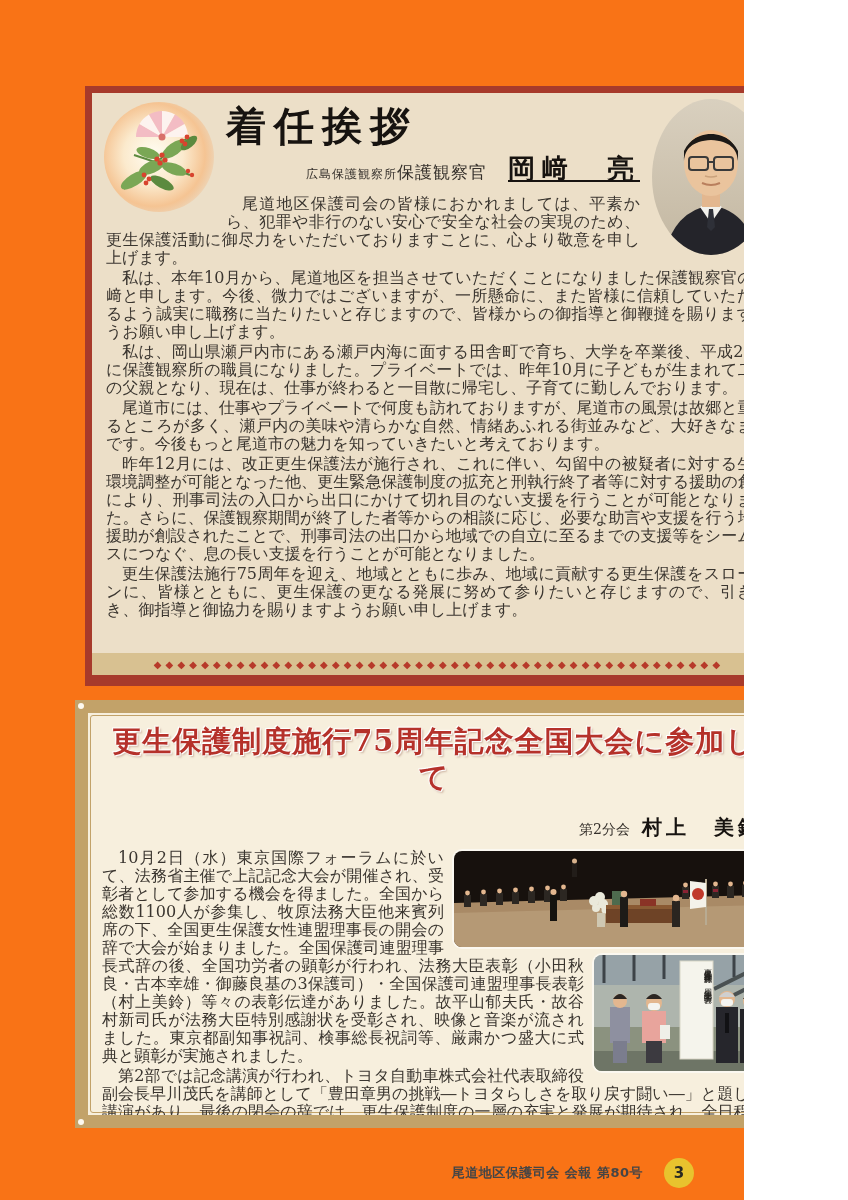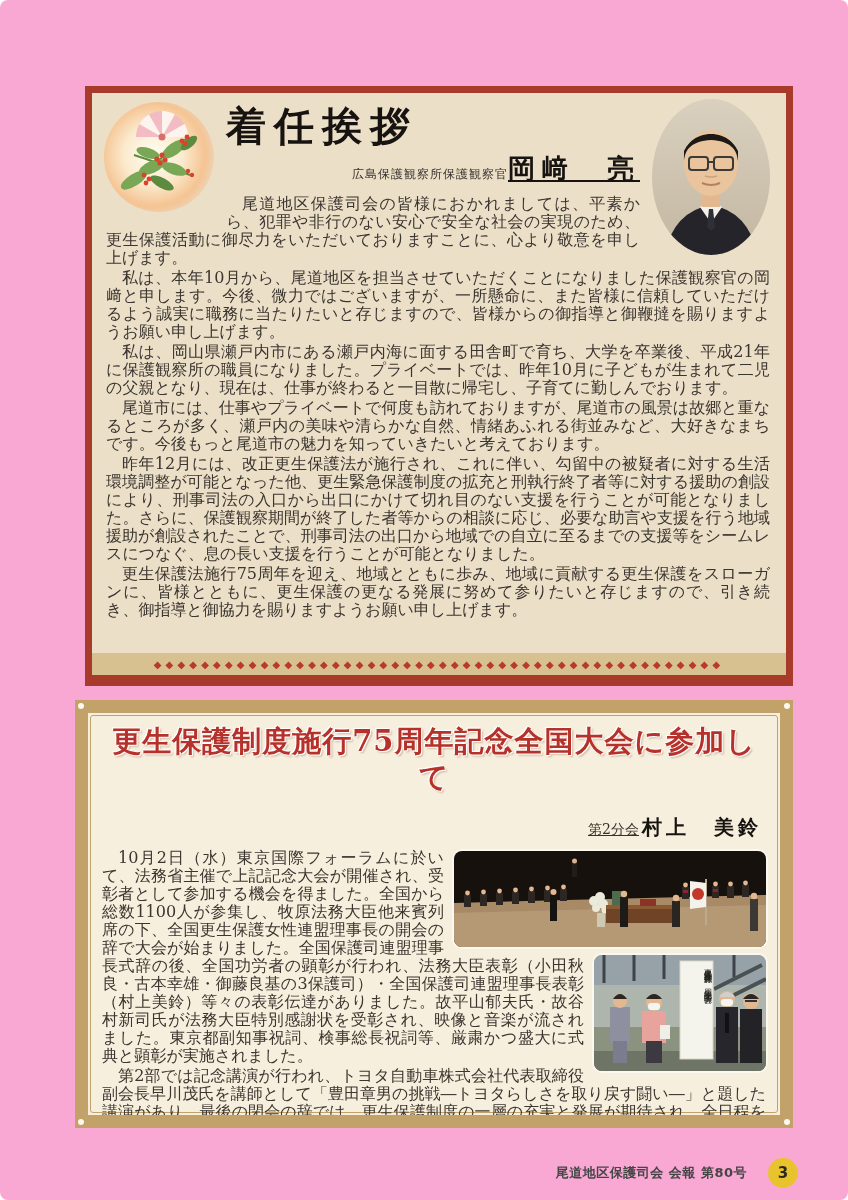--- a/index.html
+++ b/index.html
@@ -1,33 +1,33 @@
 <!DOCTYPE html>
 <html lang="ja"><head>
 <meta charset="utf-8">
 <style>
   html,body{margin:0;padding:0;}
   body{width:848px;height:1200px;background:#ffffff;
        font-family:"DejaVu Serif","Liberation Serif",serif;color:#35302b;}
-  .page{position:relative;width:848px;height:1200px;overflow:hidden;background:#f9a8d4;border-radius:8px;}
+  .page{position:relative;width:744px;height:1200px;overflow:hidden;background:#f97316;}
 
   
   .greeting{position:absolute;left:85px;top:86px;width:708px;height:600px;
             box-sizing:border-box;background:#ecdfc8;
             border:7px solid #a73a2b;border-bottom:11px solid #a73a2b;overflow:hidden;}
   .greeting-inner{position:absolute;left:0;top:0;right:0;bottom:22px;
                   padding:6px 16px 0 14px;overflow:hidden;}
   .flower{float:left;width:112px;height:118px;margin:-2px 10px 2px -2px;}
   .portrait{float:right;width:118px;height:156px;margin:0 0 8px 12px;
             border-radius:50%/50%;overflow:hidden;}
   .greeting h1{margin:4px 0 2px 0;font-size:40px;font-weight:bold;color:#171310;
                letter-spacing:8px;line-height:1.15;}
   .byline{ text-align:right;padding-right:6px;margin:2px 0 8px 0;white-space:nowrap;}
   .byline .affil{font-size:12px;letter-spacing:1px;}
-  .byline .role{font-size:12px;letter-spacing:1px;margin-right:0;}
+  .byline .role{font-size:17px;letter-spacing:1px;margin-right:21px;}
   .byline .big-name{font-size:27px;font-weight:bold;letter-spacing:6px;color:#171310;text-decoration:underline;}
   .greeting p, .report p{margin:0 0 2px 0;font-size:16px;line-height:18px;
                text-align:justify;text-indent:1em;color:#3a352f;}
   .diamond-strip{position:absolute;left:0;right:0;bottom:0;height:22px;background:#d8c191;
                  text-align:center;overflow:hidden;white-space:nowrap;}
   .diamond-strip span{font-size:10px;line-height:22px;letter-spacing:4.2px;color:#b73a2a;
                  font-family:"DejaVu Sans","Liberation Sans",sans-serif;}
 
   
   .report{position:absolute;left:75px;top:700px;width:718px;height:428px;
@@ -35,21 +35,21 @@
   .report .inner-line{position:absolute;inset:2px;border:1.5px solid #c2a269;
           border-radius:3px;pointer-events:none;}
   .report .dot{position:absolute;width:6px;height:6px;background:#fdf9f0;border-radius:50%;}
   .dot.tl{top:-10px;left:-10px;} .dot.tr{top:-10px;right:-10px;}
   .dot.bl{bottom:-10px;left:-10px;} .dot.br{bottom:-10px;right:-10px;}
   .report-content{position:absolute;inset:0;padding:8px 14px 6px 14px;overflow:hidden;}
   .report h2{margin:2px 0 18px 0;text-align:center;font-size:29px;font-weight:bold;
              color:#b5312a;letter-spacing:1px;line-height:1.25;
              text-shadow:0 0 3px #fff,1px 1px 0 #fff,-1px -1px 0 #fff,2px 2px 2px rgba(120,60,40,.35);}
   .report-byline{text-align:right;margin:0 4px 8px 0;white-space:nowrap;}
-  .report-byline .branch{font-size:14px;margin-right:3px;text-decoration:underline;}
+  .report-byline .branch{font-size:14px;margin-right:12px;}
   .report-byline .big-name{font-size:20px;font-weight:bold;letter-spacing:4px;color:#171310;}
   .photo{border-radius:8px;overflow:hidden;position:relative;
          box-shadow:0 0 0 2px rgba(255,255,255,.55);}
   .photo.stage{float:right;width:312px;height:96px;margin:2px 0 8px 10px;}
   .photo.group{float:right;clear:right;width:172px;height:116px;margin:0 0 8px 10px;}
   .banner-text{position:absolute;left:88px;top:7px;height:96px;width:32px;
                writing-mode:vertical-rl;font-size:8px;line-height:14px;letter-spacing:1px;
                color:#22201d;text-align:left;}
 
   

